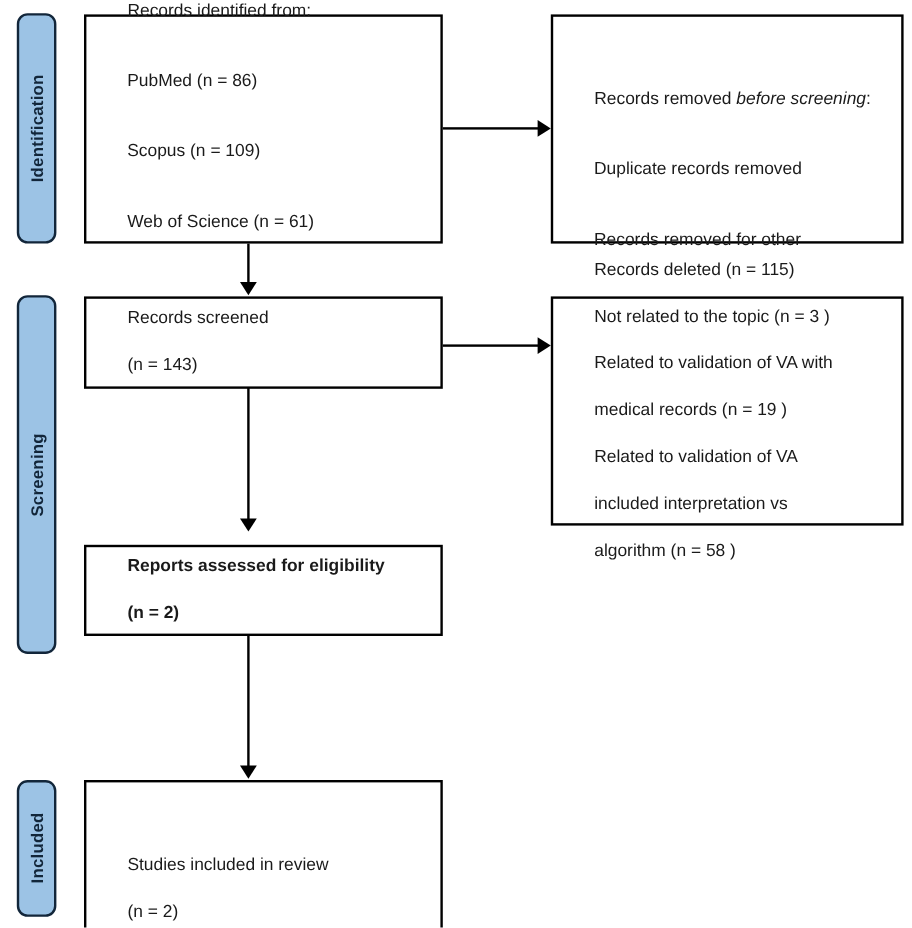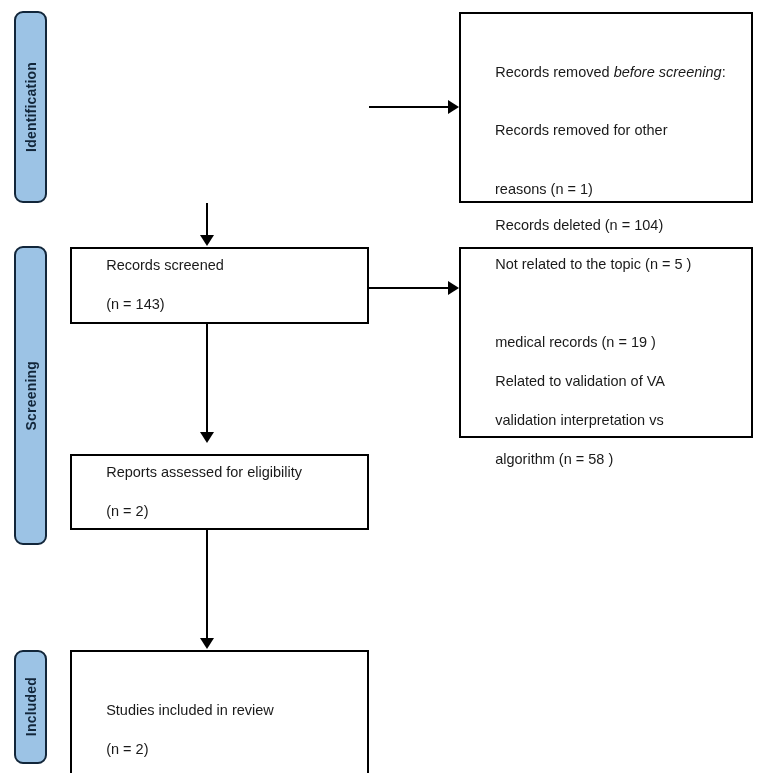--- a/index.html
+++ b/index.html
@@ -42,21 +42,21 @@
   .node-box .box-text{
     padding:0 10px;
     font-size:14.5px;
     line-height:19.5px;
     width:100%;
     white-space:pre-wrap;
   }
   .node-box .box-text .indent{padding-left:24px;display:block;}
   .node-box .box-text .ital{font-style:italic;}
   .node-box.top-align{align-items:flex-start;}
-  .node-box.top-align .box-text{padding-top:29px;}
+  .node-box.top-align .box-text{padding-top:40px;}
 
   
   .conn{position:absolute;}
   .conn-line-v{position:absolute;width:2px;background:#000;}
   .conn-line-h{position:absolute;height:2px;background:#000;}
   .arrow-down{
     position:absolute;width:0;height:0;
     border-left:7px solid transparent;
     border-right:7px solid transparent;
     border-top:11px solid #000;
@@ -78,49 +78,58 @@
   </div>
 
   <div class="stage-pill" style="left:14px;top:246px;width:33px;height:299px;">
     <span class="stage-label">Screening</span>
   </div>
 
   <div class="stage-pill" style="left:14px;top:650px;width:33px;height:114px;">
     <span class="stage-label">Included</span>
   </div>
 
+  <div class="node-box" style="left:70px;top:12px;width:299px;height:191px;">
+    <div class="box-text">
+      <span>Records identified from:</span><br>
+      <span class="indent">PubMed (n = 86)</span>
+      <span class="indent">Scopus (n = 109)</span>
+      <span class="indent">Web of Science (n = 61)</span>
+    </div>
+  </div>
 
   <div class="node-box top-align" style="left:459px;top:12px;width:294px;height:191px;">
     <div class="box-text">
       <span>Records removed </span><span class="ital">before screening</span><span>:</span><br>
+      <span class="indent">Duplicate records removed</span>
       <span class="indent">Records removed for other</span>
       <span class="indent">reasons (n = 1)</span>
     </div>
   </div>
 
   <div class="node-box" style="left:70px;top:247px;width:299px;height:77px;">
     <div class="box-text">
       <span>Records screened</span><br>
       <span>(n = 143)</span>
     </div>
   </div>
 
   <div class="node-box" style="left:459px;top:247px;width:294px;height:191px;">
     <div class="box-text">
-      <span>Records deleted (n = 104)</span><br>
-      <span>Not related to the topic (n = 5 )</span><br>
-      <br>
+      <span>Records deleted (n = 115)</span><br>
+      <span>Not related to the topic (n = 3 )</span><br>
+      <span>Related to validation of VA with</span><br>
       <span>medical records (n = 19 )</span><br>
       <span>Related to validation of VA</span><br>
-      <span>validation interpretation vs</span><br>
+      <span>included interpretation vs</span><br>
       <span>algorithm (n = 58 )</span>
     </div>
   </div>
 
-  <div class="node-box" style="left:70px;top:454px;width:299px;height:76px;">
+  <div class="node-box" style="left:70px;top:454px;width:299px;height:76px;font-weight:bold;">
     <div class="box-text">
       <span>Reports assessed for eligibility</span><br>
       <span>(n = 2)</span>
     </div>
   </div>
 
   <div class="node-box top-align" style="left:70px;top:650px;width:299px;height:126px;">
     <div class="box-text">
       <span>Studies included in review</span><br>
       <span>(n = 2)</span>

